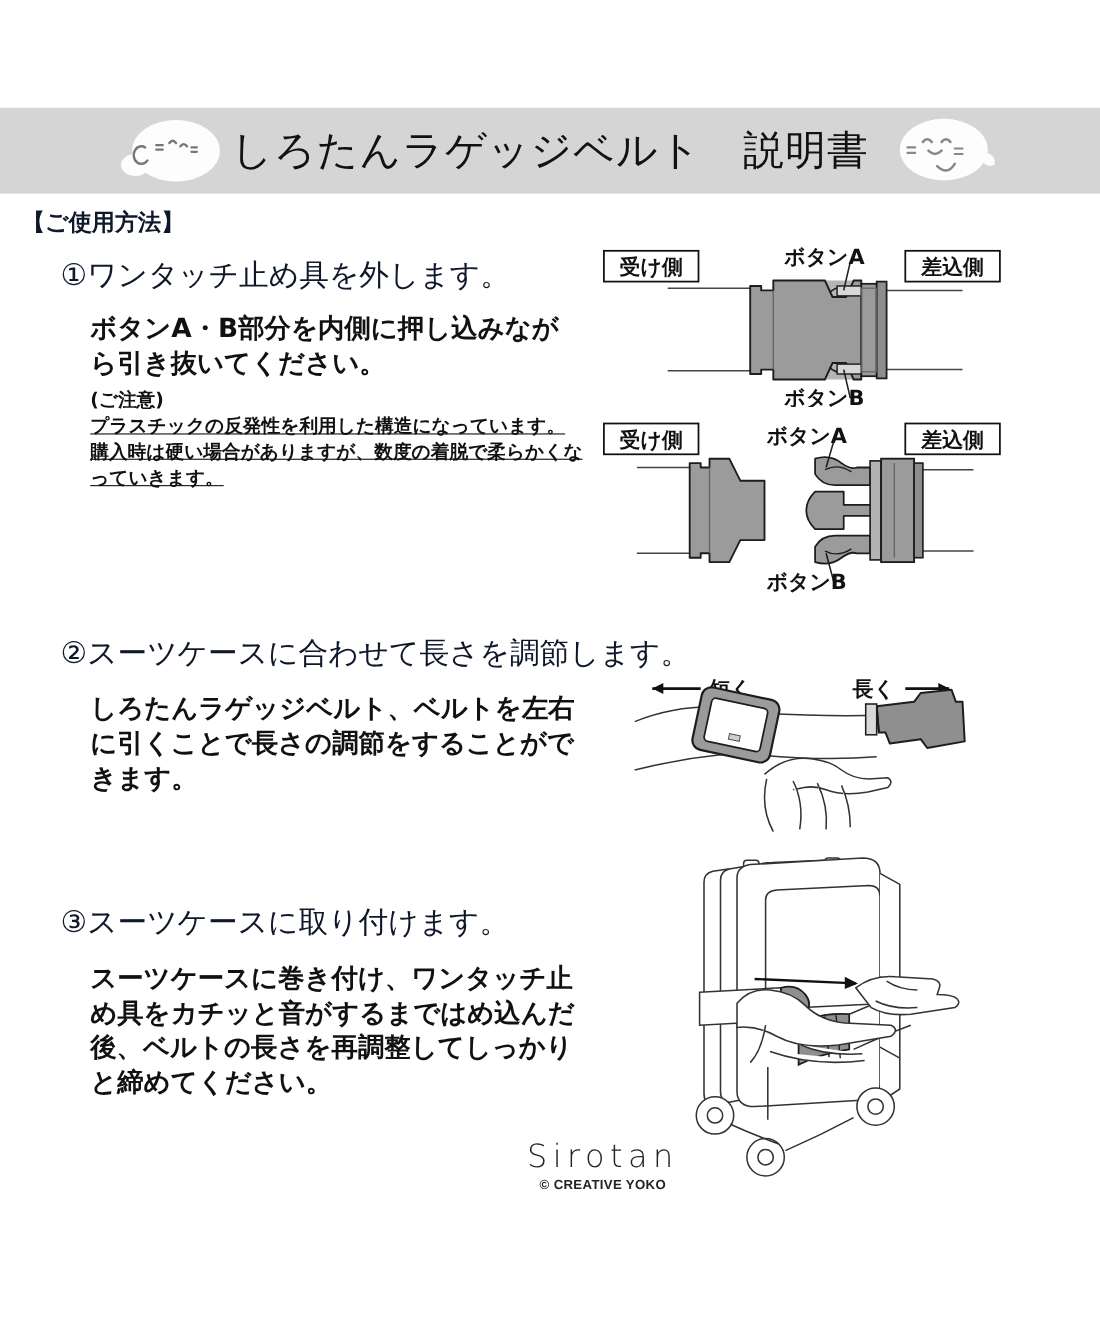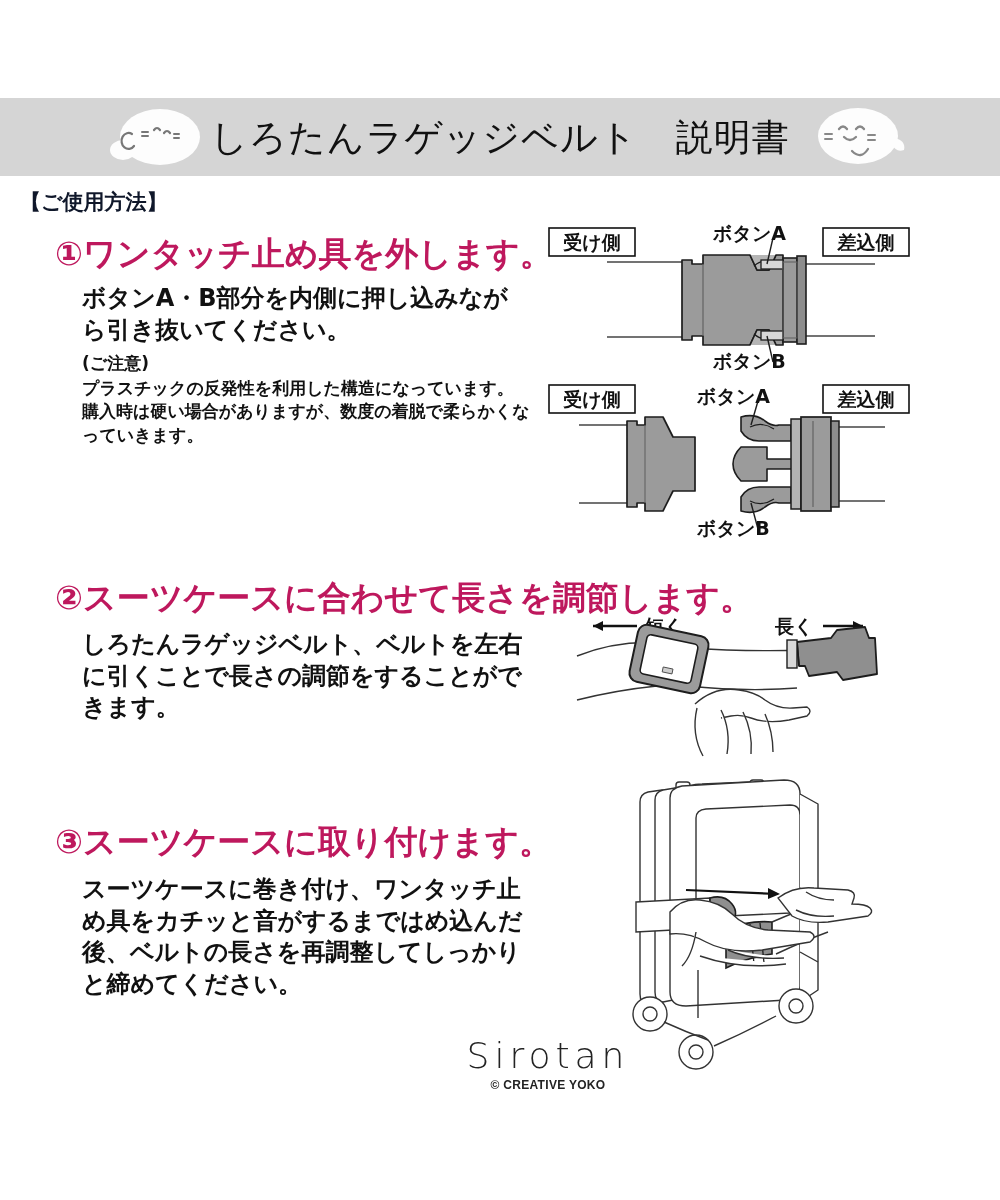--- a/index.html
+++ b/index.html
@@ -56,23 +56,23 @@
     left: 20px;
     top: 188px;
     font-size: 21px;
     font-weight: bold;
     letter-spacing: 0px;
     color: #0f172a;
     font-family: "DejaVu Sans", "Liberation Sans", sans-serif;
   }
   .step-head {
     position: absolute;
-    font-size: 33px;
-    font-weight: bold;
-    color: #be185d;
+    font-size: 27px;
+    font-weight: normal;
+    color: #0f172a;
     white-space: nowrap;
     font-family: "DejaVu Sans", "Liberation Sans", sans-serif;
   }
   .step-body {
     position: absolute;
     font-size: 24px;
     font-weight: bold;
     line-height: 1.32;
     color: #111;
     font-family: "DejaVu Sans", "Liberation Sans", sans-serif;
@@ -89,38 +89,38 @@
     font-size: 17px;
     font-weight: bold;
     line-height: 1.38;
     color: #111;
     font-family: "DejaVu Sans", "Liberation Sans", sans-serif;
   }
 
   #step1-head { left: 55px;  top: 232px; }
   #step1-body { left: 82px;  top: 283px; width: 450px; }
   #note-head  { left: 82px;  top: 352px; }
-  #note-body  { left: 82px;  top: 377px; width: 448px; }
+  #note-body  { left: 82px;  top: 377px; width: 448px; text-decoration: underline; }
 
   #step2-head { left: 55px;  top: 576px; }
   #step2-body { left: 82px;  top: 629px; width: 450px; }
 
   #step3-head { left: 55px;  top: 820px; }
   #step3-body { left: 82px;  top: 874px; width: 455px; }
 
   
   .brand {
     position: absolute;
     left: 448px;
     top: 1036px;
     text-align: center;
     width: 200px;
   }
   .brand-name {
-    font-size: 36px;
+    font-size: 29px;
     font-weight: 300;
     letter-spacing: 5px;
     color: #232323;
     font-family: "DejaVu Sans", "Liberation Sans", sans-serif;
     line-height: 1.1;
   }
   .brand-copy {
     font-size: 12px;
     font-weight: bold;
     letter-spacing: 0.3px;

